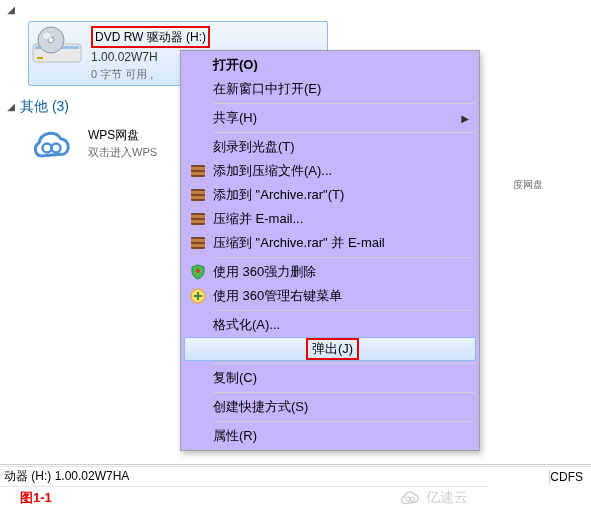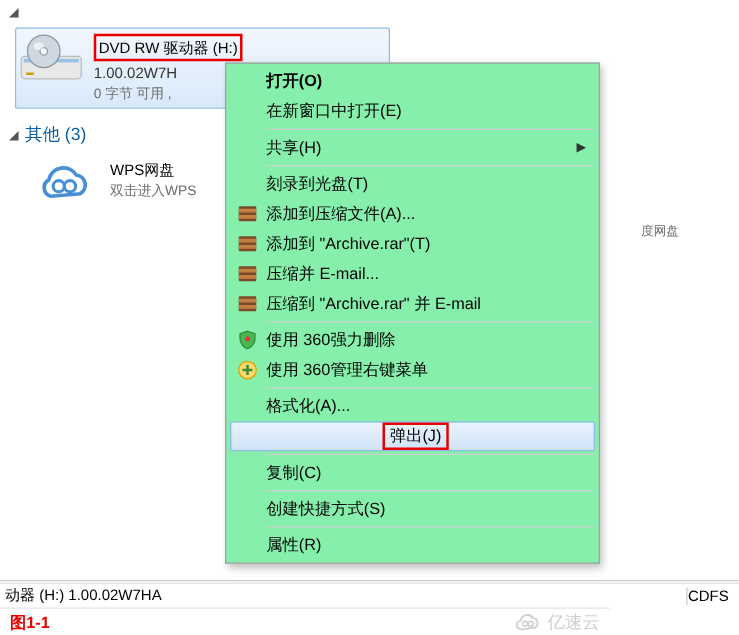--- a/index.html
+++ b/index.html
@@ -26,21 +26,21 @@
   .arrow {
     font-size: 10px;
     color: #555;
     display: inline-block;
     width: 10px;
     text-align: center;
   }
   .drive-item {
     display: flex;
     align-items: flex-start;
-    margin: 2px 0 8px 12px;
+    margin: 2px 0 8px 28px;
     width: 300px;
     padding: 2px;
   }
   .drive-item.selected {
     background: linear-gradient(#f2f7fd, #d8e9fb);
     border: 1px solid #8fbce6;
     border-radius: 2px;
   }
   .drive-icon {
     width: 52px;
@@ -61,21 +61,21 @@
   .wps-icon { width: 48px; height: 44px; margin-right: 10px; flex-shrink: 0; }
   .wps-title { color: #000; }
   .wps-sub { color: #6c6c6c; font-size: 11px; }
   .trailing-text { color: #6c6c6c; font-size: 10px; position: absolute; left: 513px; top: 178px; }
   
   .context-menu {
     position: absolute;
     left: 180px;
     top: 50px;
     width: 300px;
-    background: #86efac;
+    background: #c4b5fd;
     border: 1px solid #a0a0a0;
     box-shadow: 2px 3px 6px rgba(0,0,0,.25);
     padding: 2px;
     font-size: 13px;
   }
   .ctx-item {
     display: flex;
     align-items: center;
     height: 24px;
     padding: 0 24px 0 30px;
@@ -133,21 +133,21 @@
   
   .caption-row {
     position: absolute;
     left: 0;
     bottom: 0;
     width: 488px;
     height: 22px;
     display: flex;
     align-items: center;
     justify-content: space-between;
-    padding: 0 8px;
+    padding: 0 20px;
     border-top: 1px solid #e5e5e5;
   }
   .caption { color: #e80000; font-weight: 700; font-size: 13px; }
   .watermark {
     color: #cfcfcf;
     font-size: 14px;
     display: flex;
     align-items: center;
     gap: 4px;
     justify-content: space-between;

